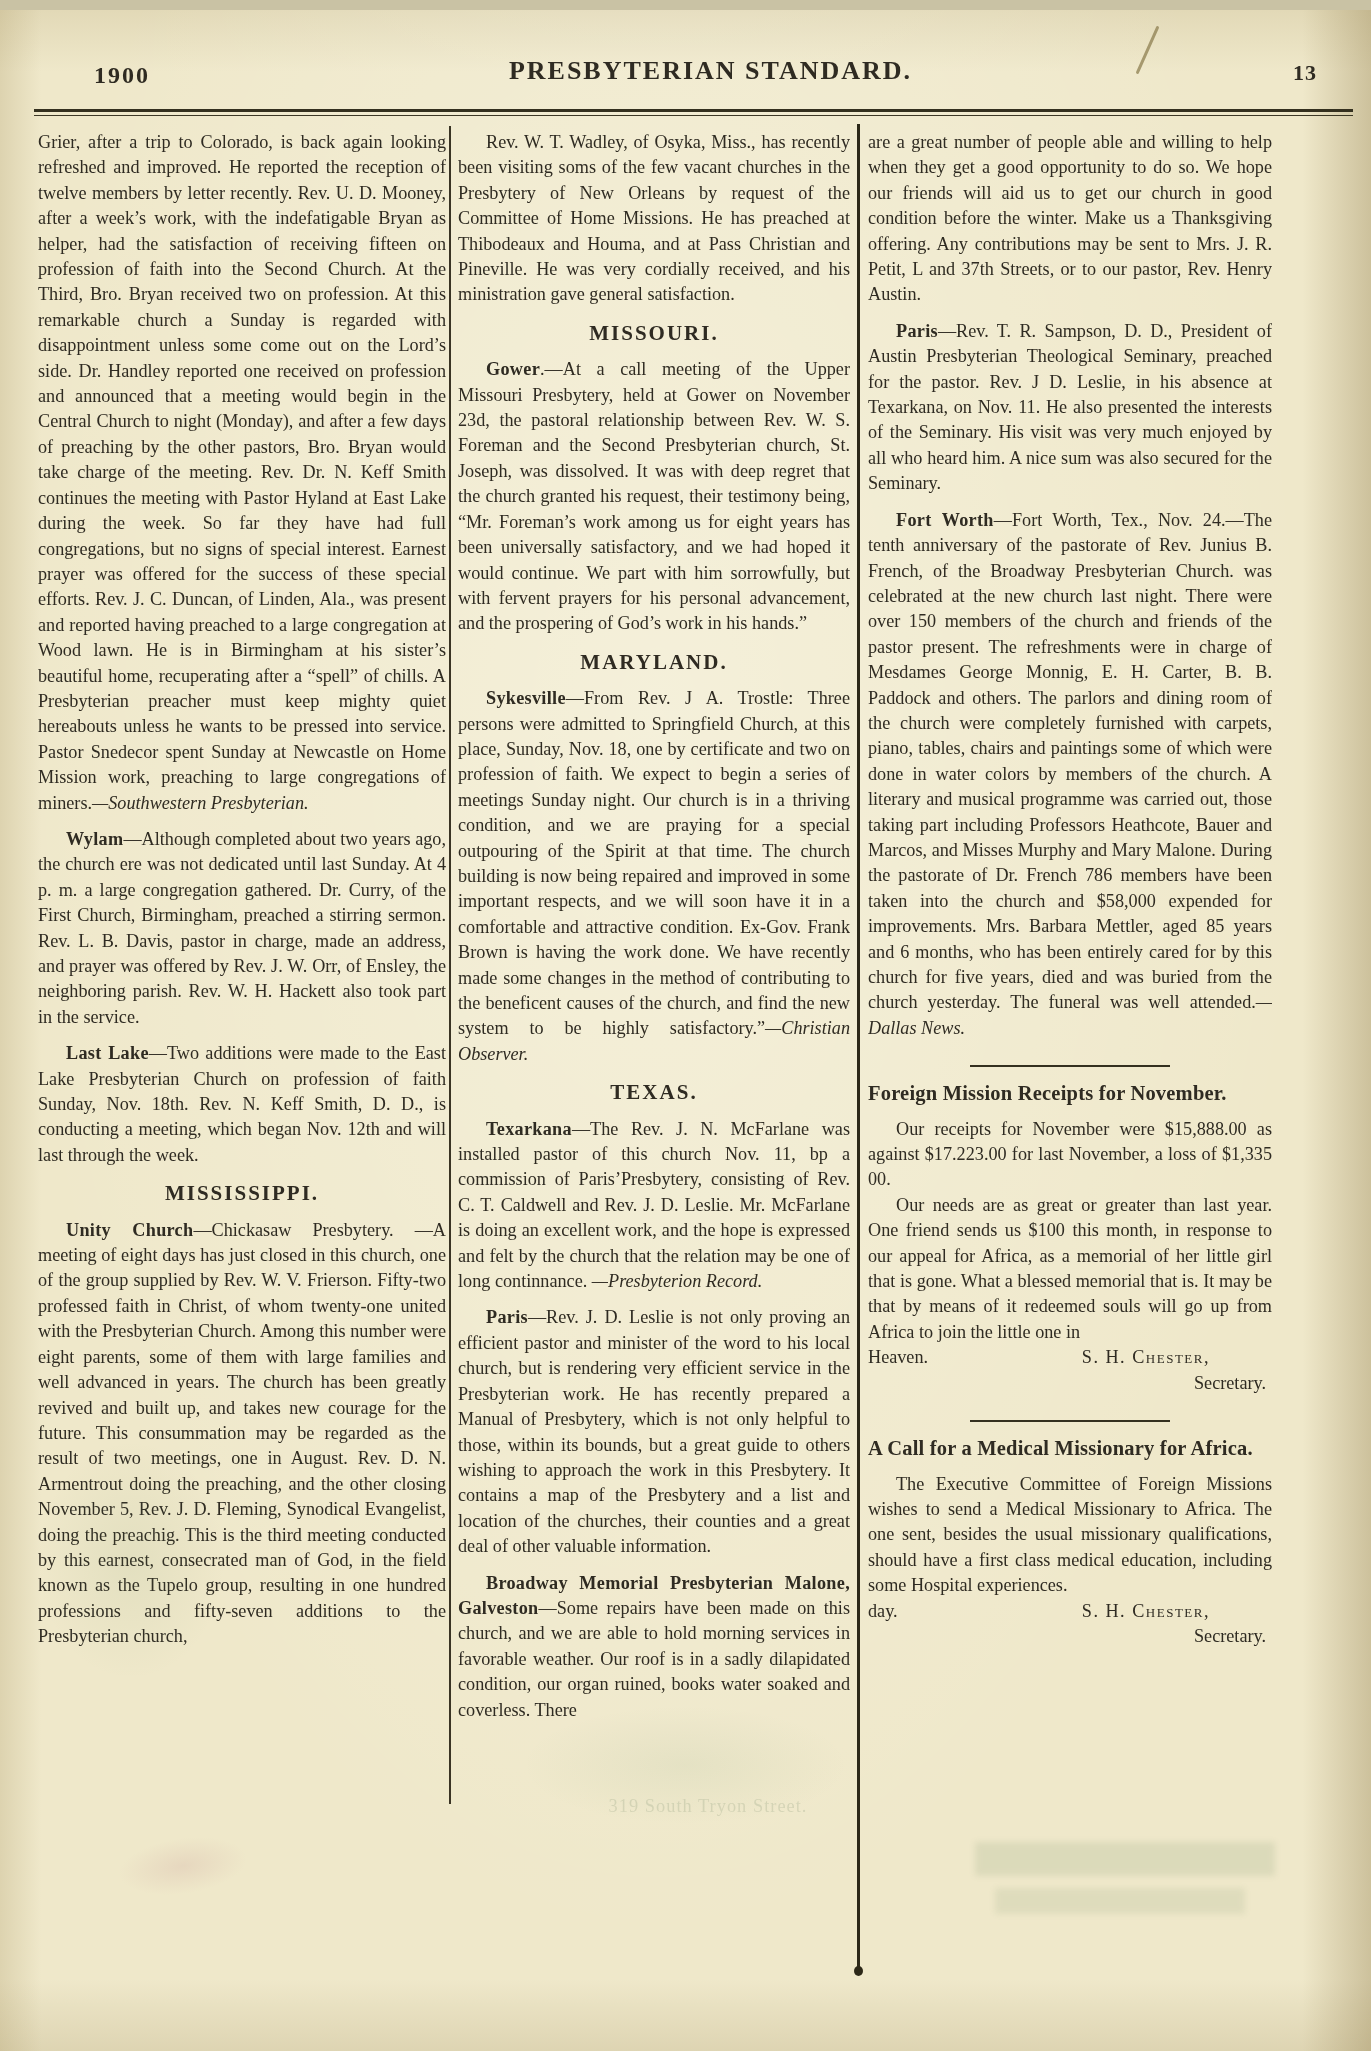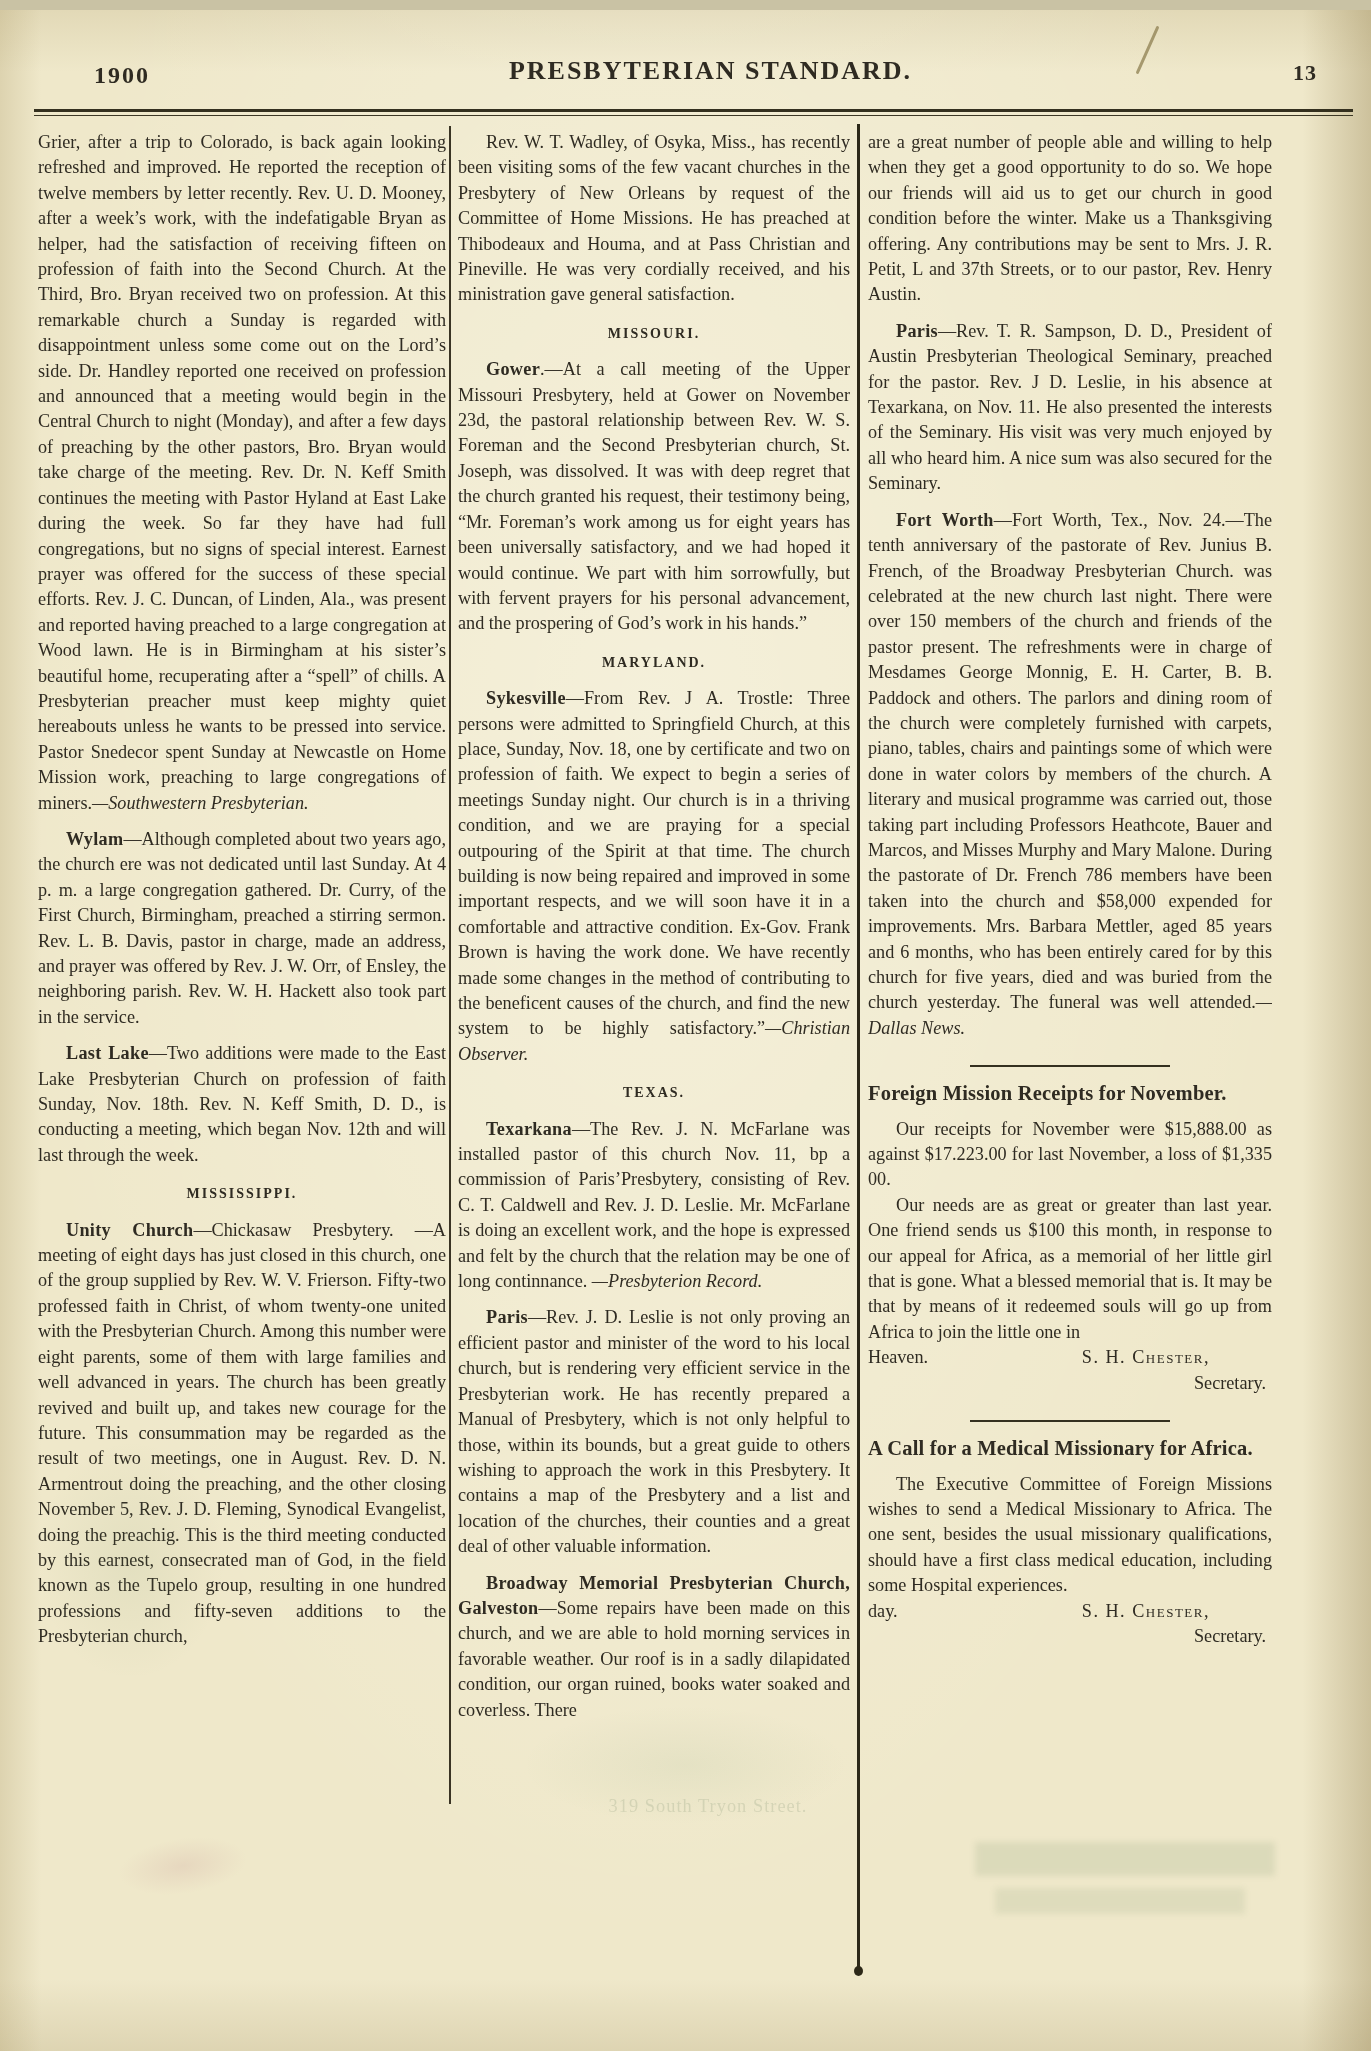--- a/index.html
+++ b/index.html
@@ -36,21 +36,21 @@
   .divider{position:absolute;background:#3a3424;}
   .d1{left:449px;top:116px;height:1678px;width:2px;}
   .d2{left:857px;top:114px;height:1848px;width:3px;background:#2c2818;}
   .d2::after{content:"";position:absolute;bottom:-4px;left:-3px;width:9px;height:10px;border-radius:50%;background:#2c2818;}
   
   .para{margin:0;text-indent:28px;}
   .para.noindent{text-indent:0;}
   .para.lead-para{margin-top:11px;}
   .lead{font-weight:bold;letter-spacing:.3px;}
   .cite{font-style:italic;}
-  .state-heading{text-align:center;font-weight:bold;font-size:14px;letter-spacing:2px;margin:13px 0 8px;}
+  .state-heading{text-align:center;font-weight:bold;font-size:21px;letter-spacing:2px;margin:13px 0 8px;}
   .section-heading{font-weight:bold;font-size:20.5px;margin:14px 0 10px;text-align:left;letter-spacing:.2px;}
   .rule-line{width:200px;border-top:2px solid #34301f;margin:24px auto 2px auto;}
   .sig{margin:0;}
   .sig-line{display:flex;justify-content:space-between;}
   .sig-name{font-variant:small-caps;letter-spacing:1.5px;padding-right:62px;}
   .sig-title{text-align:right;padding-right:6px;}
   
   .ghost-text{
     position:absolute;left:548px;top:1786px;width:320px;
     color:#7f9070;opacity:.22;filter:blur(.6px);
@@ -92,21 +92,21 @@
   <div class="divider d1"></div>
   <div class="col col2" id="col2">
       <p class="para">Rev. W. T. Wadley, of Osyka, Miss., has recently been visiting soms of the few vacant churches in the Presbytery of New Orleans by request of the Committee of Home Missions.  He has preached at Thibodeaux and Houma, and at Pass Christian and Pineville.  He was very cordially received, and his ministration gave general satisfaction.</p>
       <div class="state-heading">MISSOURI.</div>
       <p class="para lead-para"><b class="lead">Gower</b>.—At a call meeting of the Upper Missouri Presbytery, held at Gower on November 23d, the pastoral relationship between Rev. W. S. Foreman and the Second Presbyterian church, St. Joseph, was dissolved.  It was with deep regret that the church granted his request, their testimony being, “Mr. Foreman’s work among us for eight years has been universally satisfactory, and we had hoped it would continue.  We part with him sorrowfully, but with fervent prayers for his personal advancement, and the prospering of God’s work in his hands.”</p>
       <div class="state-heading">MARYLAND.</div>
       <p class="para lead-para"><b class="lead">Sykesville</b>—From Rev. J  A. Trostle: Three persons were admitted to Springfield Church, at this place, Sunday, Nov. 18, one by certificate and two on profession of faith. We expect to begin a series of meetings Sunday night.  Our church is in a thriving condition, and we are praying for a special outpouring of the Spirit at that time.  The church building is now being repaired and improved in some important respects, and we will soon have it in a comfortable and attractive condition.  Ex-Gov. Frank Brown is having the work done.  We have recently made some changes in the method of contributing to the beneficent causes of the church, and find the new system to be highly satisfactory.”<i class="cite">—Christian Observer.</i></p>
       <div class="state-heading">TEXAS.</div>
       <p class="para lead-para"><b class="lead">Texarkana</b>—The Rev. J. N. McFarlane was installed pastor of this church Nov. 11, bp a commission of Paris’Presbytery, consisting of Rev. C. T. Caldwell and Rev. J. D. Leslie.  Mr. McFarlane is doing an excellent work, and the hope is expressed and felt by the church that the relation may be one of long continnance. <i class="cite">—Presbyterion Record.</i></p>
       <p class="para lead-para"><b class="lead">Paris</b>—Rev. J. D. Leslie is not only proving an efficient pastor and minister of the word to his local church, but is rendering very efficient service in the Presbyterian work.  He has recently prepared a Manual of Presbytery, which is not only helpful to those, within its bounds, but a great guide to others wishing to approach the work in this Presbytery.  It contains a map of the Presbytery and a list and location of the churches, their counties and a great deal of other valuable information.</p>
-      <p class="para lead-para"><b class="lead">Broadway Memorial Presbyterian Church, Galveston</b>—Some repairs have been made on this church, and we are able to hold morning services in favorable weather.  Our roof is in a sadly dilapidated condition, our organ ruined, books water soaked and coverless.  There</p>
+      <p class="para lead-para"><b class="lead">Broadway Memorial Presbyterian Malone, Galveston</b>—Some repairs have been made on this church, and we are able to hold morning services in favorable weather.  Our roof is in a sadly dilapidated condition, our organ ruined, books water soaked and coverless.  There</p>
     </div>
   <div class="divider d2"></div>
   <div class="col col3" id="col3">
       <p class="para noindent">are a great number of people able and willing to help when they get a good opportunity to do so.  We hope our friends will aid us to get our church in good condition before the winter.  Make us a Thanksgiving offering.  Any contributions may be sent to Mrs. J. R. Petit, L and 37th Streets, or to our pastor, Rev. Henry Austin.</p>
       <p class="para lead-para"><b class="lead">Paris</b>—Rev. T. R. Sampson, D. D., President of Austin Presbyterian Theological Seminary, preached for the pastor. Rev. J  D. Leslie, in his absence at Texarkana, on Nov. 11.  He also presented the interests of the Seminary.  His visit was very much enjoyed by all who heard him.  A nice sum was also secured for the Seminary.</p>
       <p class="para lead-para"><b class="lead">Fort Worth</b>—Fort Worth, Tex., Nov. 24.—The tenth anniversary of the pastorate of Rev. Junius B. French, of the Broadway Presbyterian Church. was celebrated at the new church last night.  There were over 150 members of the church and friends of the pastor present.  The refreshments were in charge of Mesdames George Monnig, E. H. Carter, B. B. Paddock and others.  The parlors and dining room of the church were completely furnished with carpets, piano, tables, chairs and paintings some of which were done in water colors by members of the church.  A literary and musical programme was carried out, those taking part including Professors Heathcote, Bauer and Marcos, and Misses Murphy and Mary Malone.  During the pastorate of Dr. French 786 members have been taken into the church and $58,000 expended for improvements.  Mrs. Barbara Mettler, aged 85 years and 6 months, who has been entirely cared for by this church for five years, died and was buried from the church yesterday.  The funeral was well attended.<i class="cite">—Dallas News.</i></p>
       <div class="rule-line"></div>
       <div class="section-heading">Foreign Mission Receipts for November.</div>
       <p class="para">Our receipts for November were $15,888.00 as against $17.223.00 for last November, a loss of $1,335 00.</p>
       <p class="para">Our needs are as great or greater than last year.  One friend sends us $100 this month, in response to our appeal for Africa, as a memorial of her little girl that is gone.  What a blessed memorial that is.  It may be that by means of it redeemed souls will go up from Africa to join the little one in</p>

